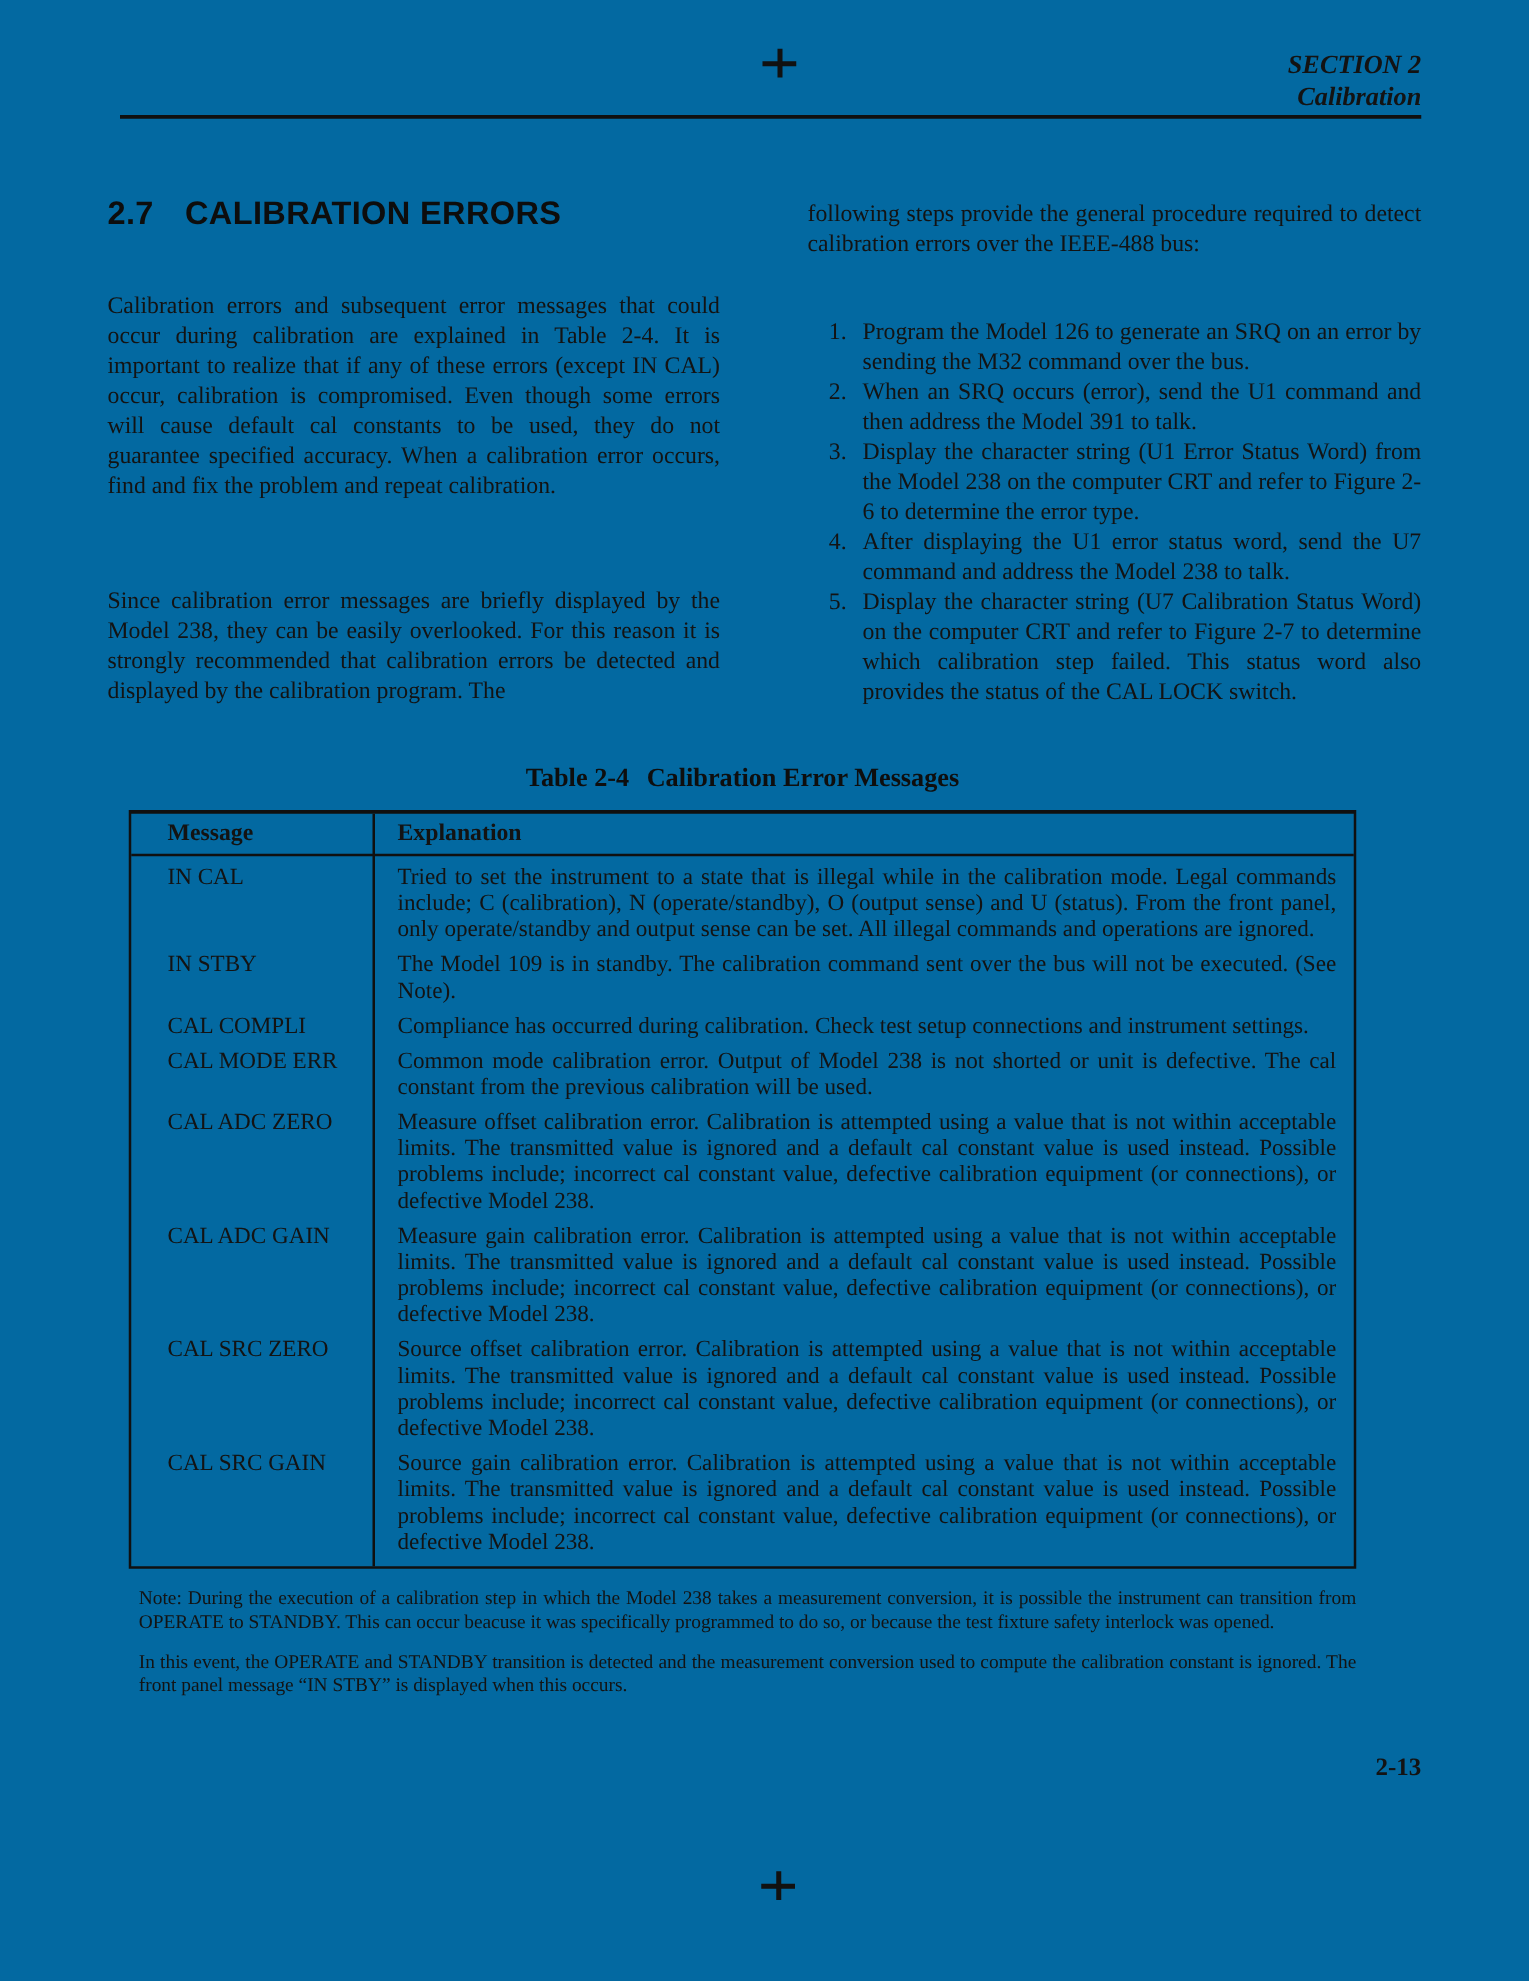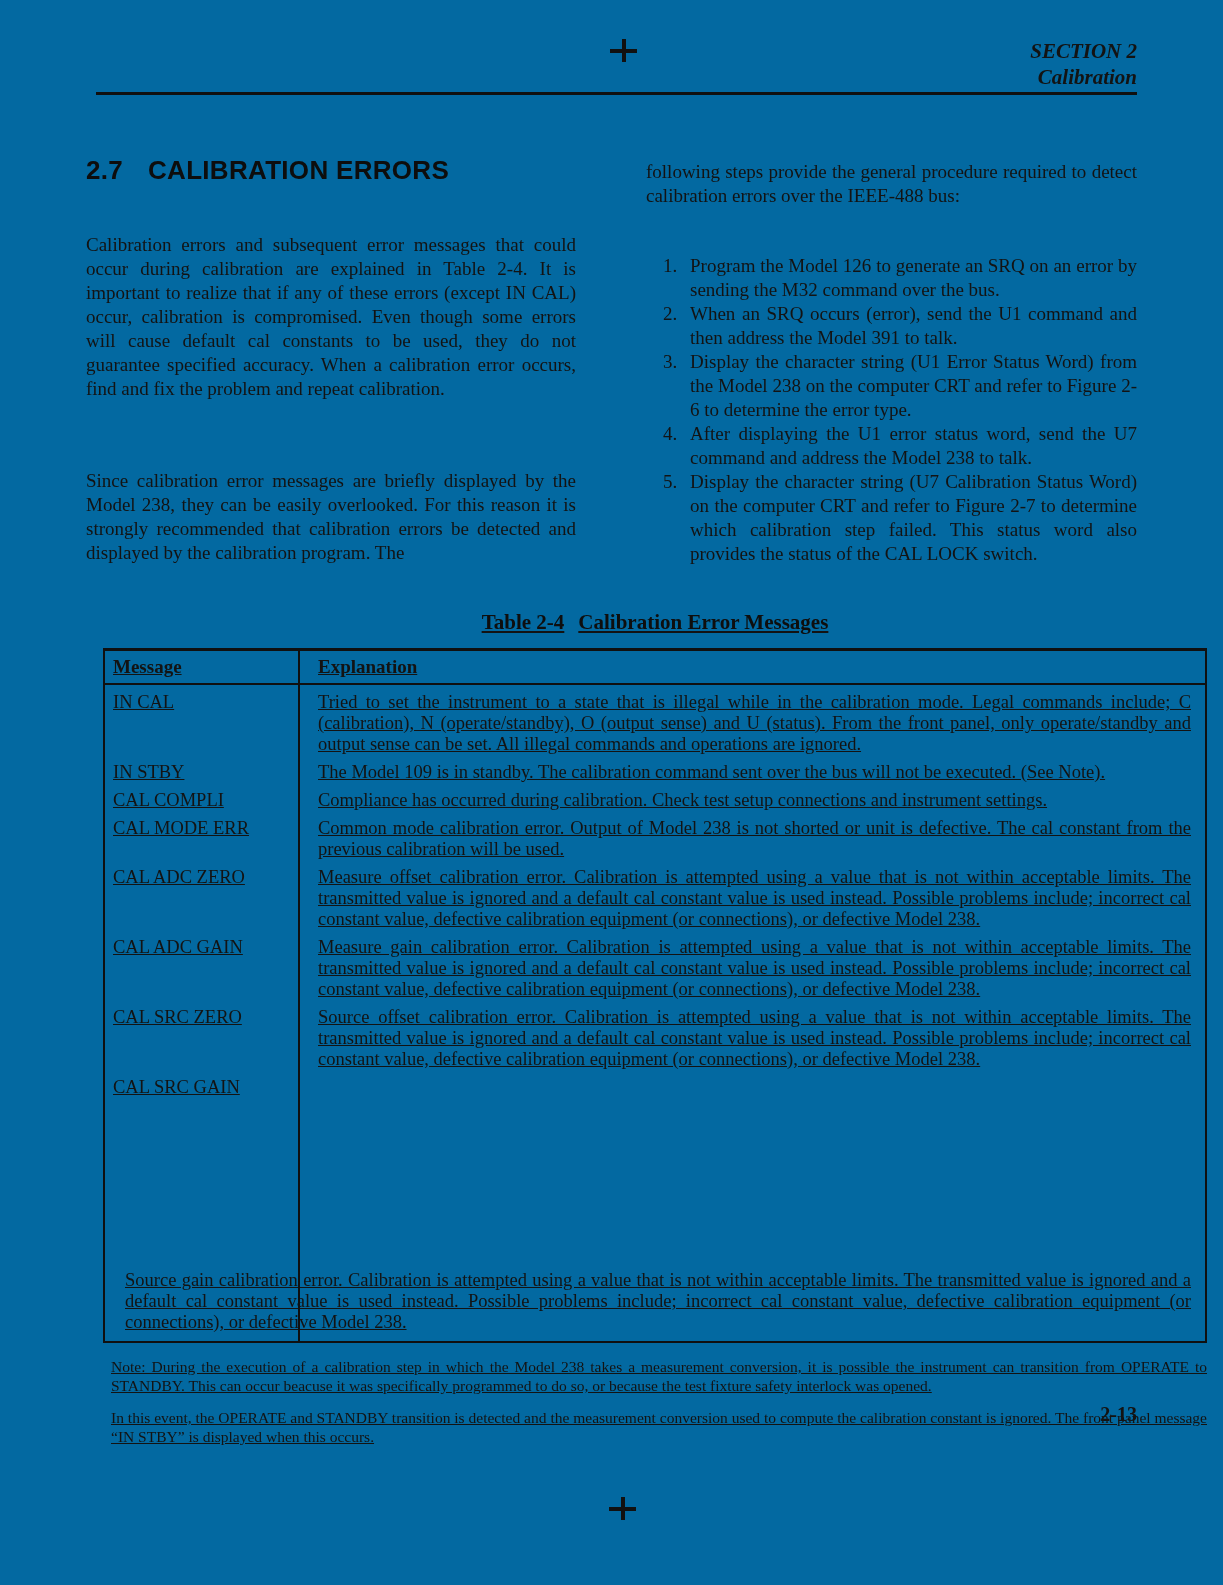--- a/index.html
+++ b/index.html
@@ -41,35 +41,35 @@
   .body{font-size:19px;line-height:24px;text-align:justify;margin:0;}
   .p1{margin-top:48px;}
   .p2{margin-top:68px;}
 
   .steps{margin:46px 0 0 0;padding:0;list-style:none;}
   .step{display:flex;margin:0;}
   .step-num{flex:0 0 27px;margin-left:17px;font-size:19px;line-height:24px;}
   .step-text{flex:1;font-size:19px;line-height:24px;text-align:justify;}
 
   
-  .table-section{position:absolute;left:103px;top:610px;width:1104px;text-decoration:underline;}
+  .table-section{position:absolute;left:103px;top:610px;width:982px;}
   .table-title{text-align:center;font-weight:bold;font-size:21px;line-height:25px;color:#0e0e0e;}
   .title-text{margin-left:14px;}
 
   .etable{
     position:relative;margin-top:13px;
     border:2px solid #101010;border-top-width:3px;
     font-size:18.5px;line-height:21px;
   }
   .t-divider{position:absolute;left:193px;top:0;bottom:0;width:2px;background:#101010;}
   .t-row{display:flex;}
   .t-head{border-bottom:2px solid #101010;padding:5px 0 6px 0;font-weight:bold;font-size:19px;}
   .t-body{padding-top:7px;justify-content:center;}
-  .t-last{padding-bottom:8px;flex-direction:column;}
-  .t-c1{flex:0 0 193px;box-sizing:border-box;padding-left:8px;padding-right:8px;}
+  .t-last{padding-bottom:8px;}
+  .t-c1{flex:0 0 193px;box-sizing:border-box;padding-left:29px;padding-right:8px;}
   .t-c2{flex:1;box-sizing:border-box;padding-left:20px;padding-right:14px;text-align:justify;}
 
   .note{
     margin:14px 0 0 8px;font-size:15.5px;line-height:19px;
     text-align:justify;
   }
   .note + .note{margin-top:13px;}
 
   .page-number{position:absolute;right:86px;top:1403px;font-weight:bold;font-size:20px;}
 </style>

